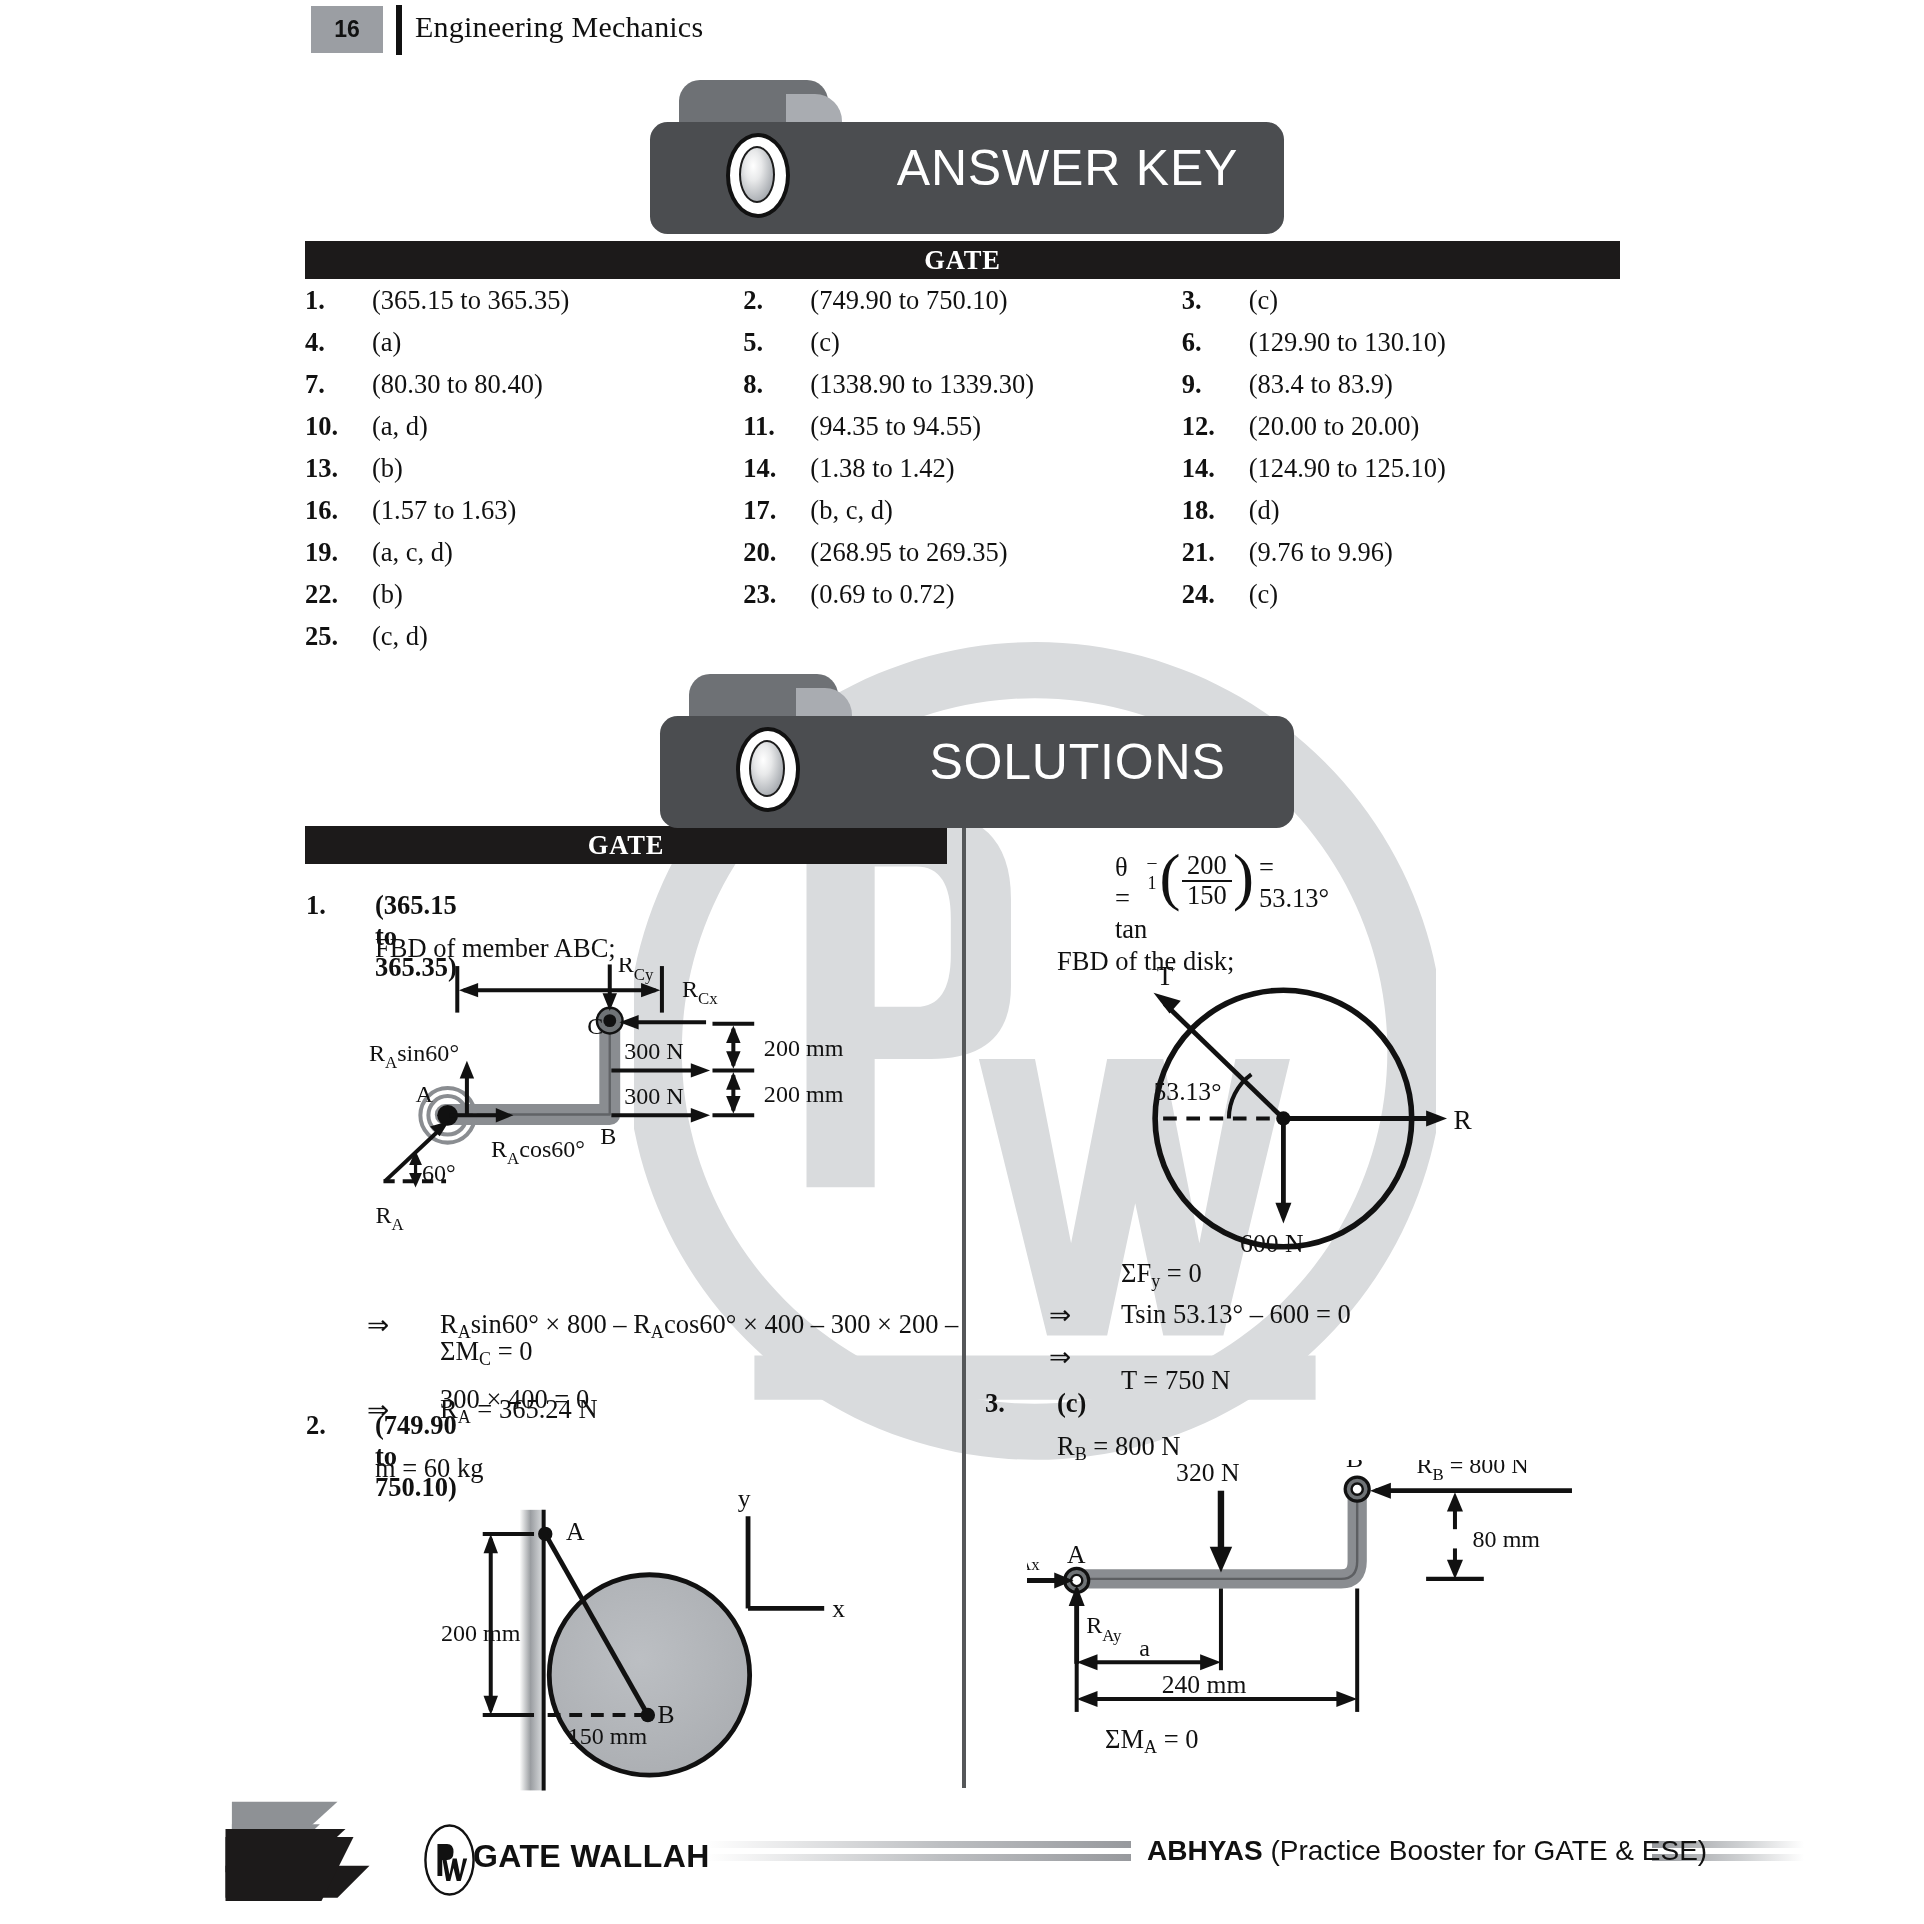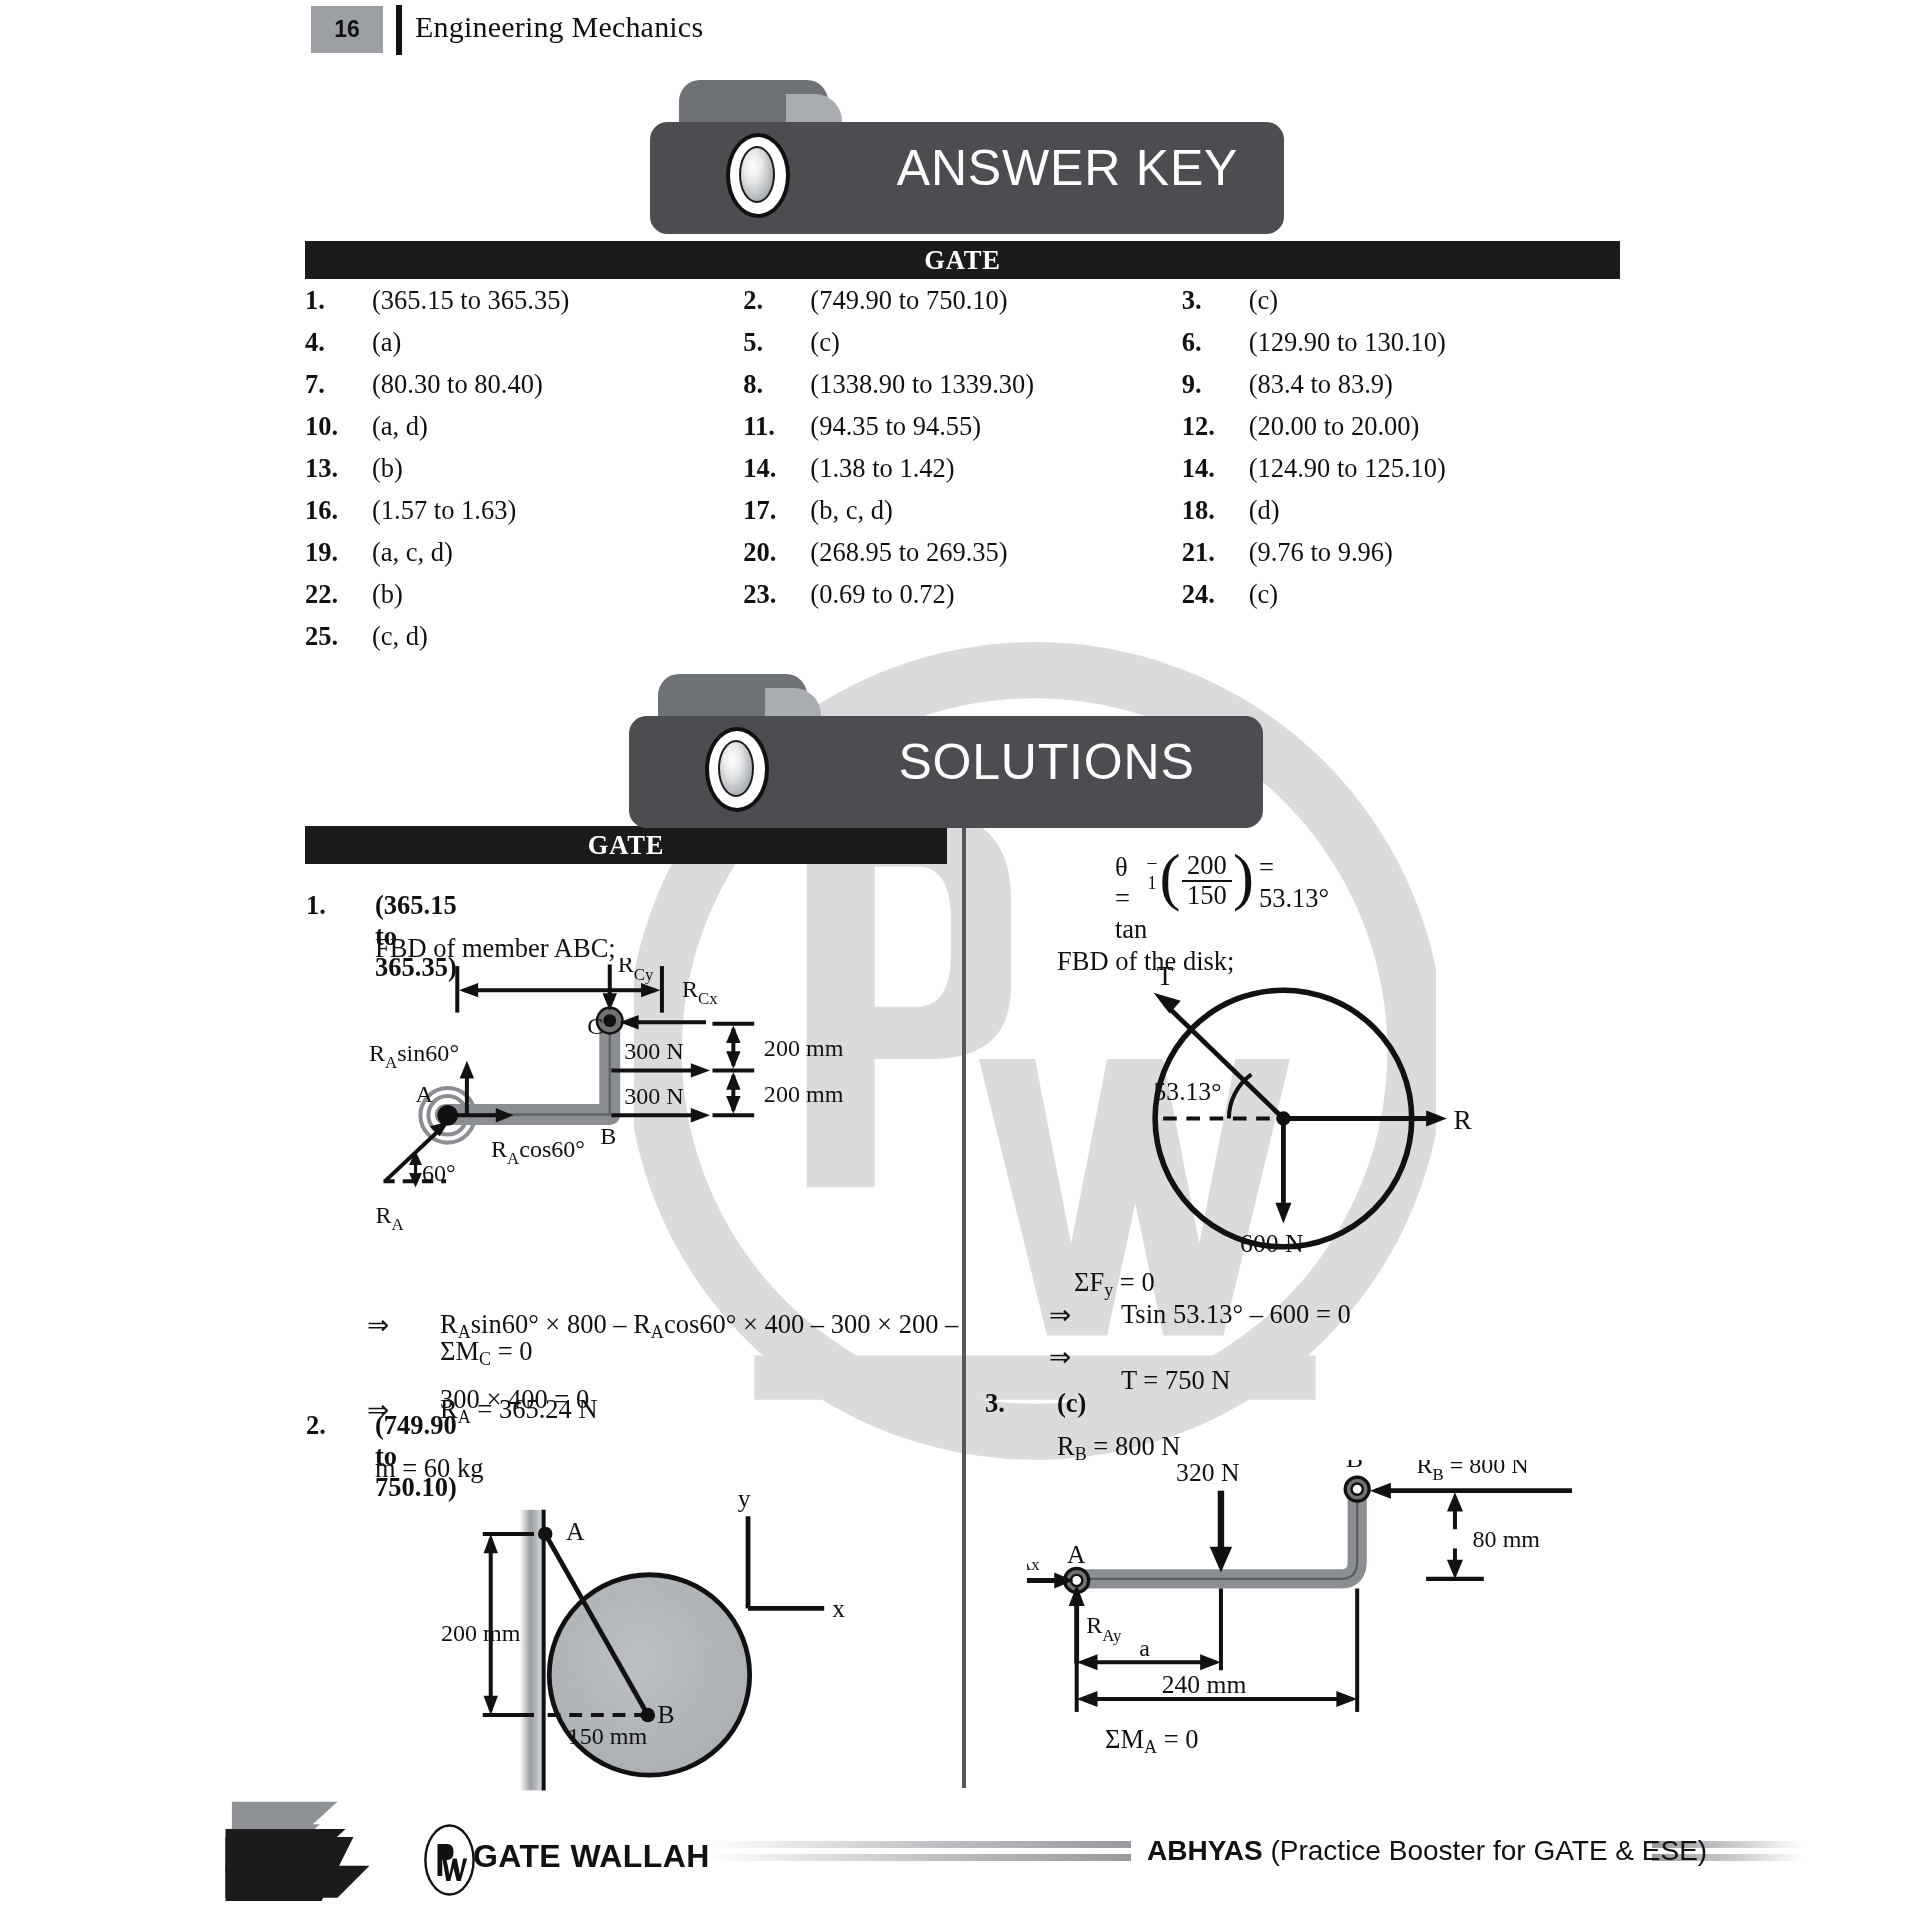--- a/index.html
+++ b/index.html
@@ -274,21 +274,21 @@
         </div>
     </div>
     <div class="ak-row">
       <div class="ak-cell">
           <span class="ak-num">25.</span>
           <span class="ak-val">(c, d)</span>
         </div>
     </div>
   </div>
 
-  <div class="ribbon" style="left:629px;top:674px;width:668px;height:160px;">
+  <div class="ribbon" style="left:660px;top:674px;width:668px;height:160px;">
     <div class="tab"></div>
     <div class="tab-shadow"></div>
     <div class="bar"></div>
     <div class="knob-outer"></div>
     <div class="knob-inner"></div>
     <div class="label">SOLUTIONS</div>
   </div>
 
   <div class="blackbar" style="left:305px;top:826px;width:642px;height:38px;">
     <span>GATE</span>
@@ -464,21 +464,21 @@
       <line x1="220" y1="205" x2="220" y2="318" stroke="#111" stroke-width="6"></line>
       <polygon points="220,336 210,310 230,310" fill="#111"></polygon>
       <text x="166" y="372" font-family="Liberation Serif, serif" font-size="32" fill="#111">600 N</text>
 
       <line x1="70" y1="205" x2="212" y2="205" stroke="#111" stroke-width="5" stroke-dasharray="17 12"></line>
 
       <path d="M 152 205 A 68 68 0 0 1 180 150" fill="none" stroke="#111" stroke-width="5"></path>
       <text x="58" y="182" font-family="Liberation Serif, serif" font-size="32" fill="#111">53.13°</text>
     </svg>
 
-    <div class="txt" style="left:1074px;top:1258px;margin-top:9px;">
+    <div class="txt" style="left:1121px;top:1258px;">
       <span>ΣF</span><sub>y</sub><span> = 0</span>
     </div>
     <div class="arrow" style="left:1049px;top:1299px;">⇒</div>
     <div class="txt" style="left:1121px;top:1299px;">Tsin 53.13° – 600 = 0</div>
     <div class="arrow" style="left:1049px;top:1341px;">⇒</div>
     <div class="txt" style="left:1121px;top:1341px;margin-top:24px;">T = 750 N</div>
   </div>
 
   <div class="sol">
     <div class="qnum" style="left:985px;top:1388px;">3.</div>

